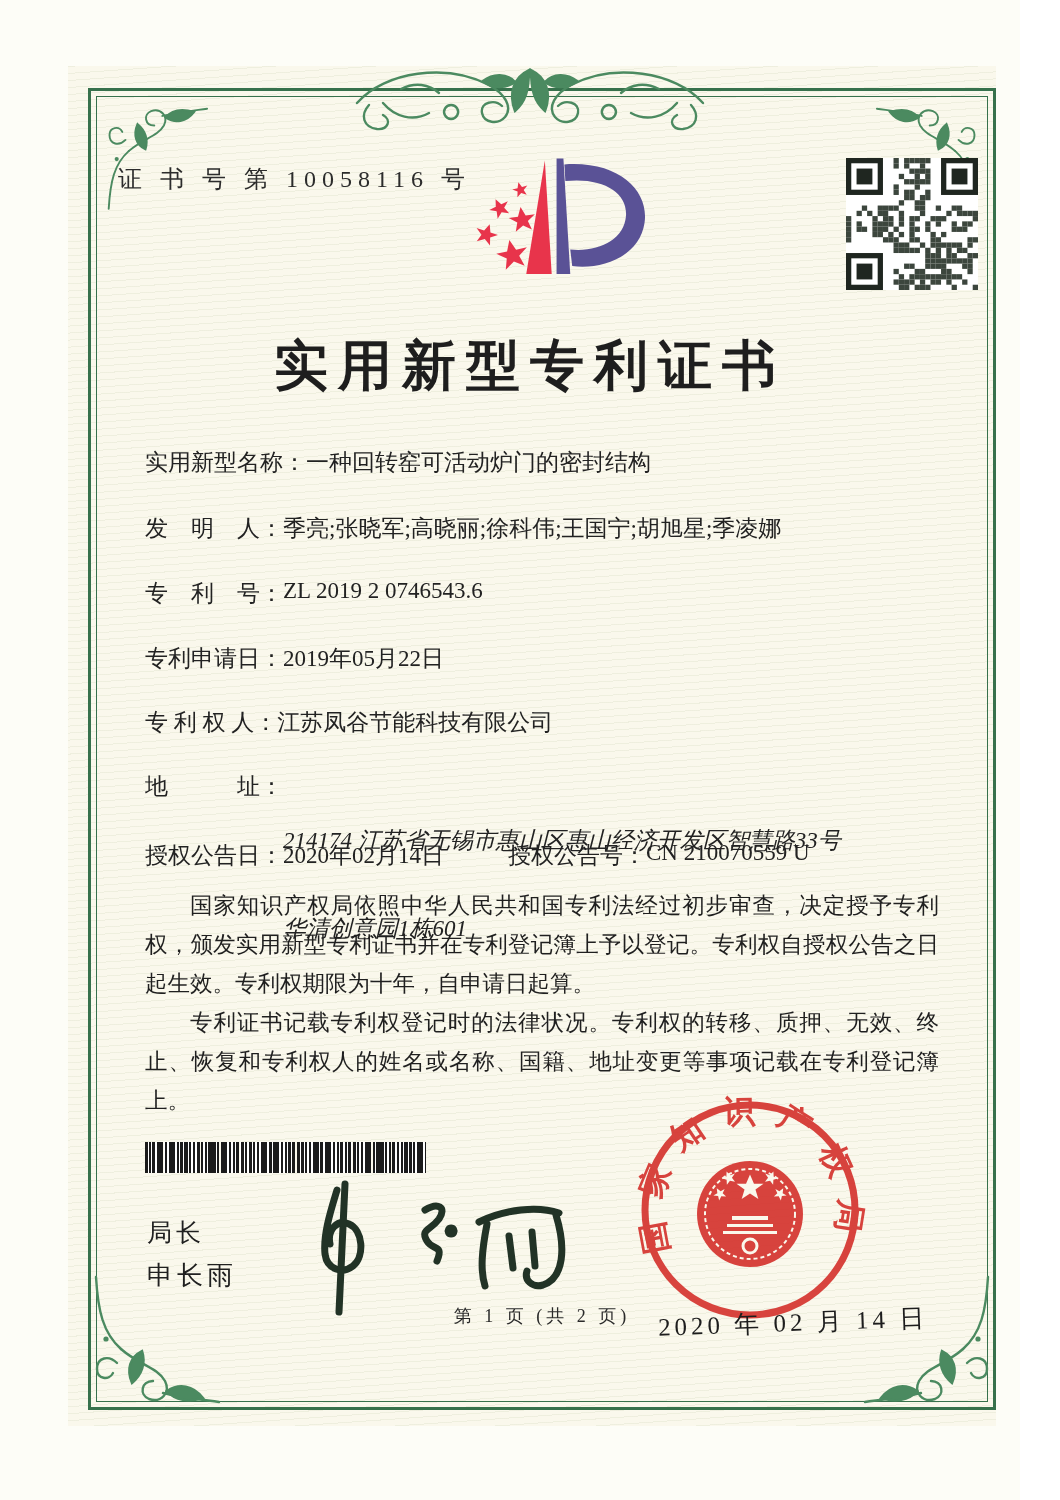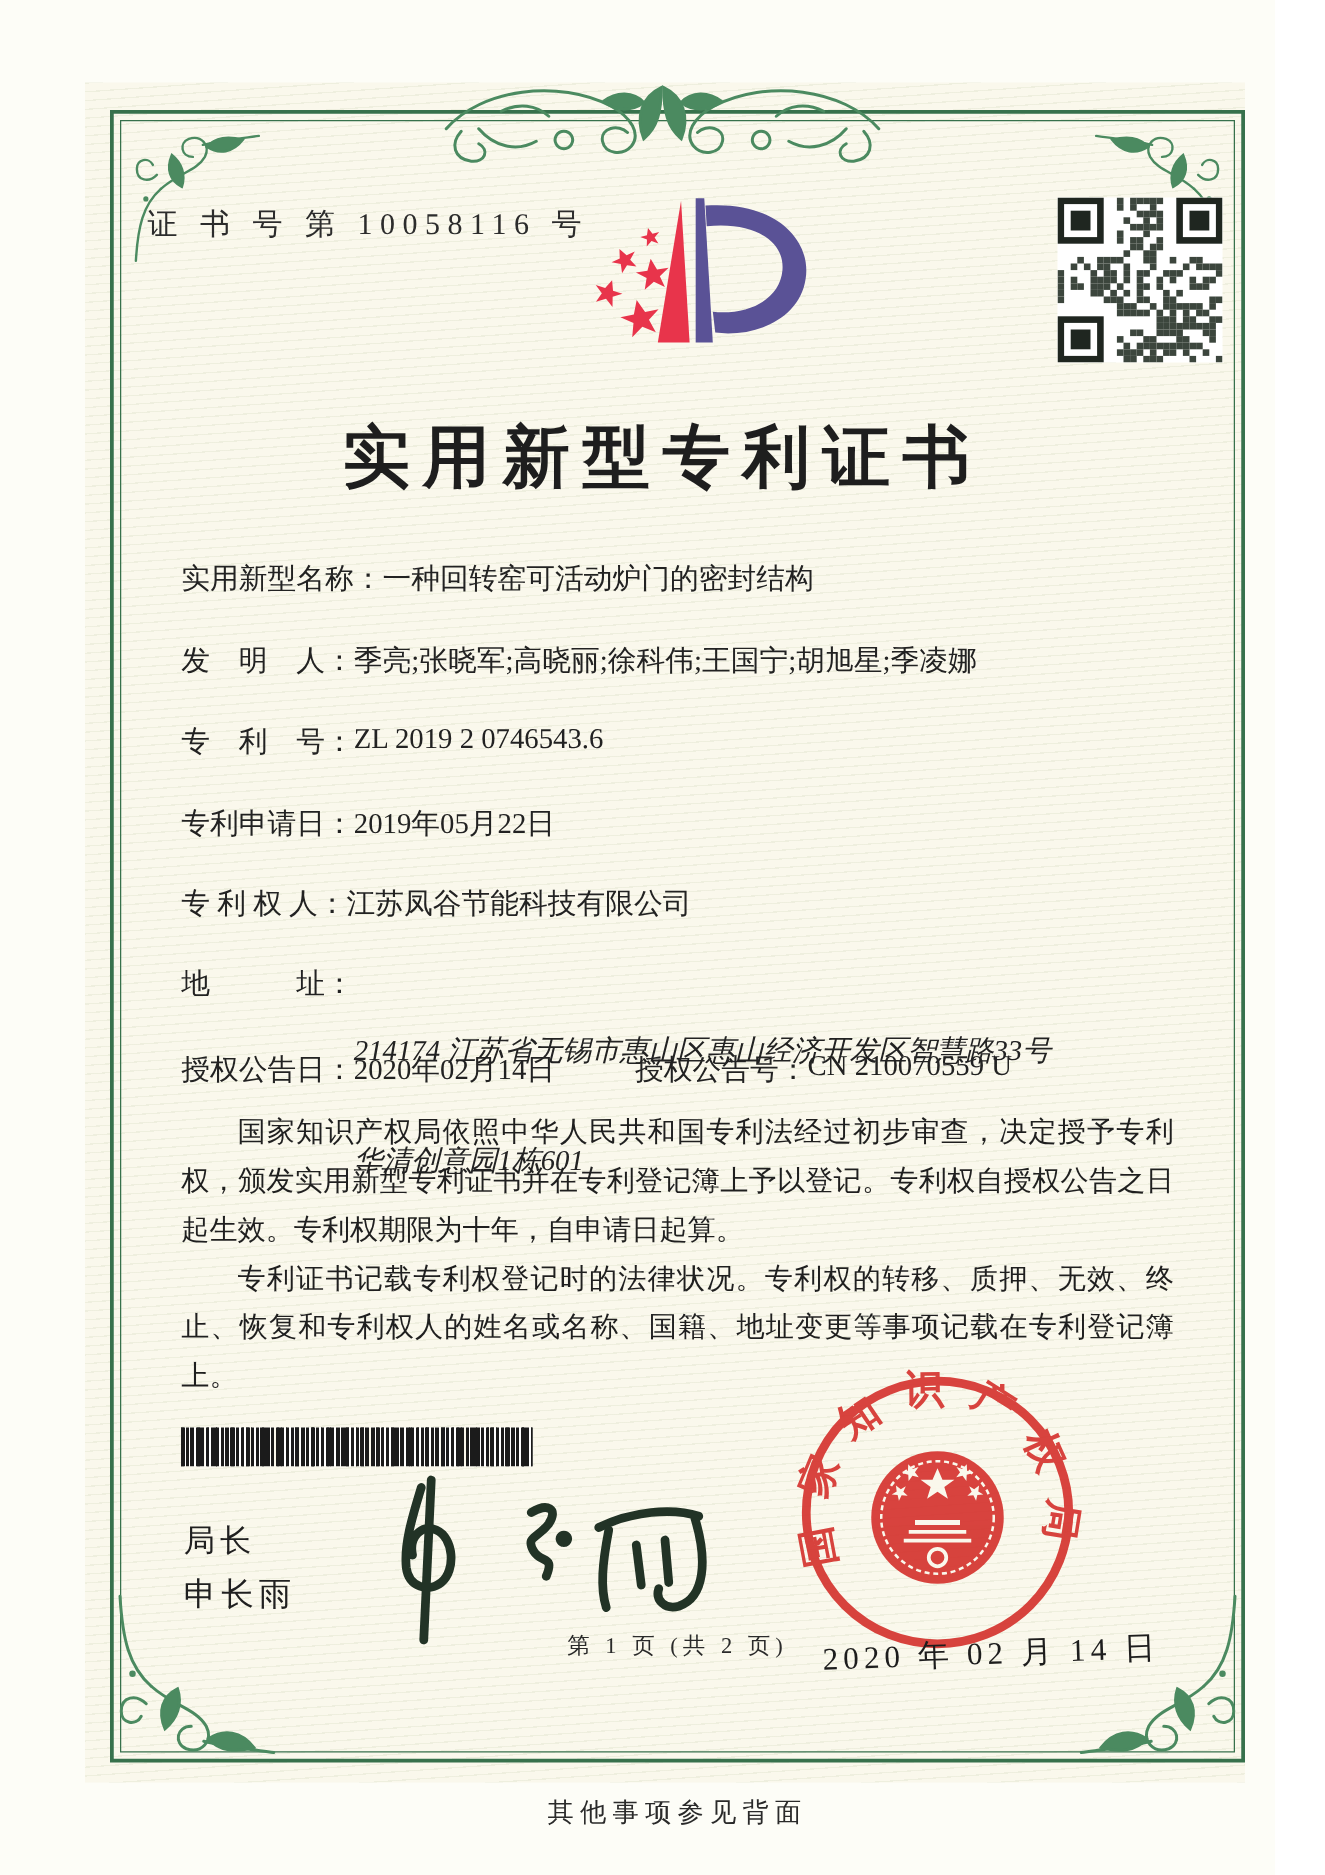--- a/index.html
+++ b/index.html
@@ -411,15 +411,14 @@
           <rect x="91" y="141" width="54" height="3"></rect>
         </g>
         <circle cx="118" cy="156" r="7" fill="none" stroke="#faf8ec" stroke-width="3"></circle>
       </g>
     </g>
   </svg>
 
   <div class="seal-date">2020 年 02 月 14 日</div>
 
   <div class="page-num">第 1 页 (共 2 页)</div>
-  <div class="back-note">其他事项参见背面</div>
 
 </div>
 
 </body></html>

